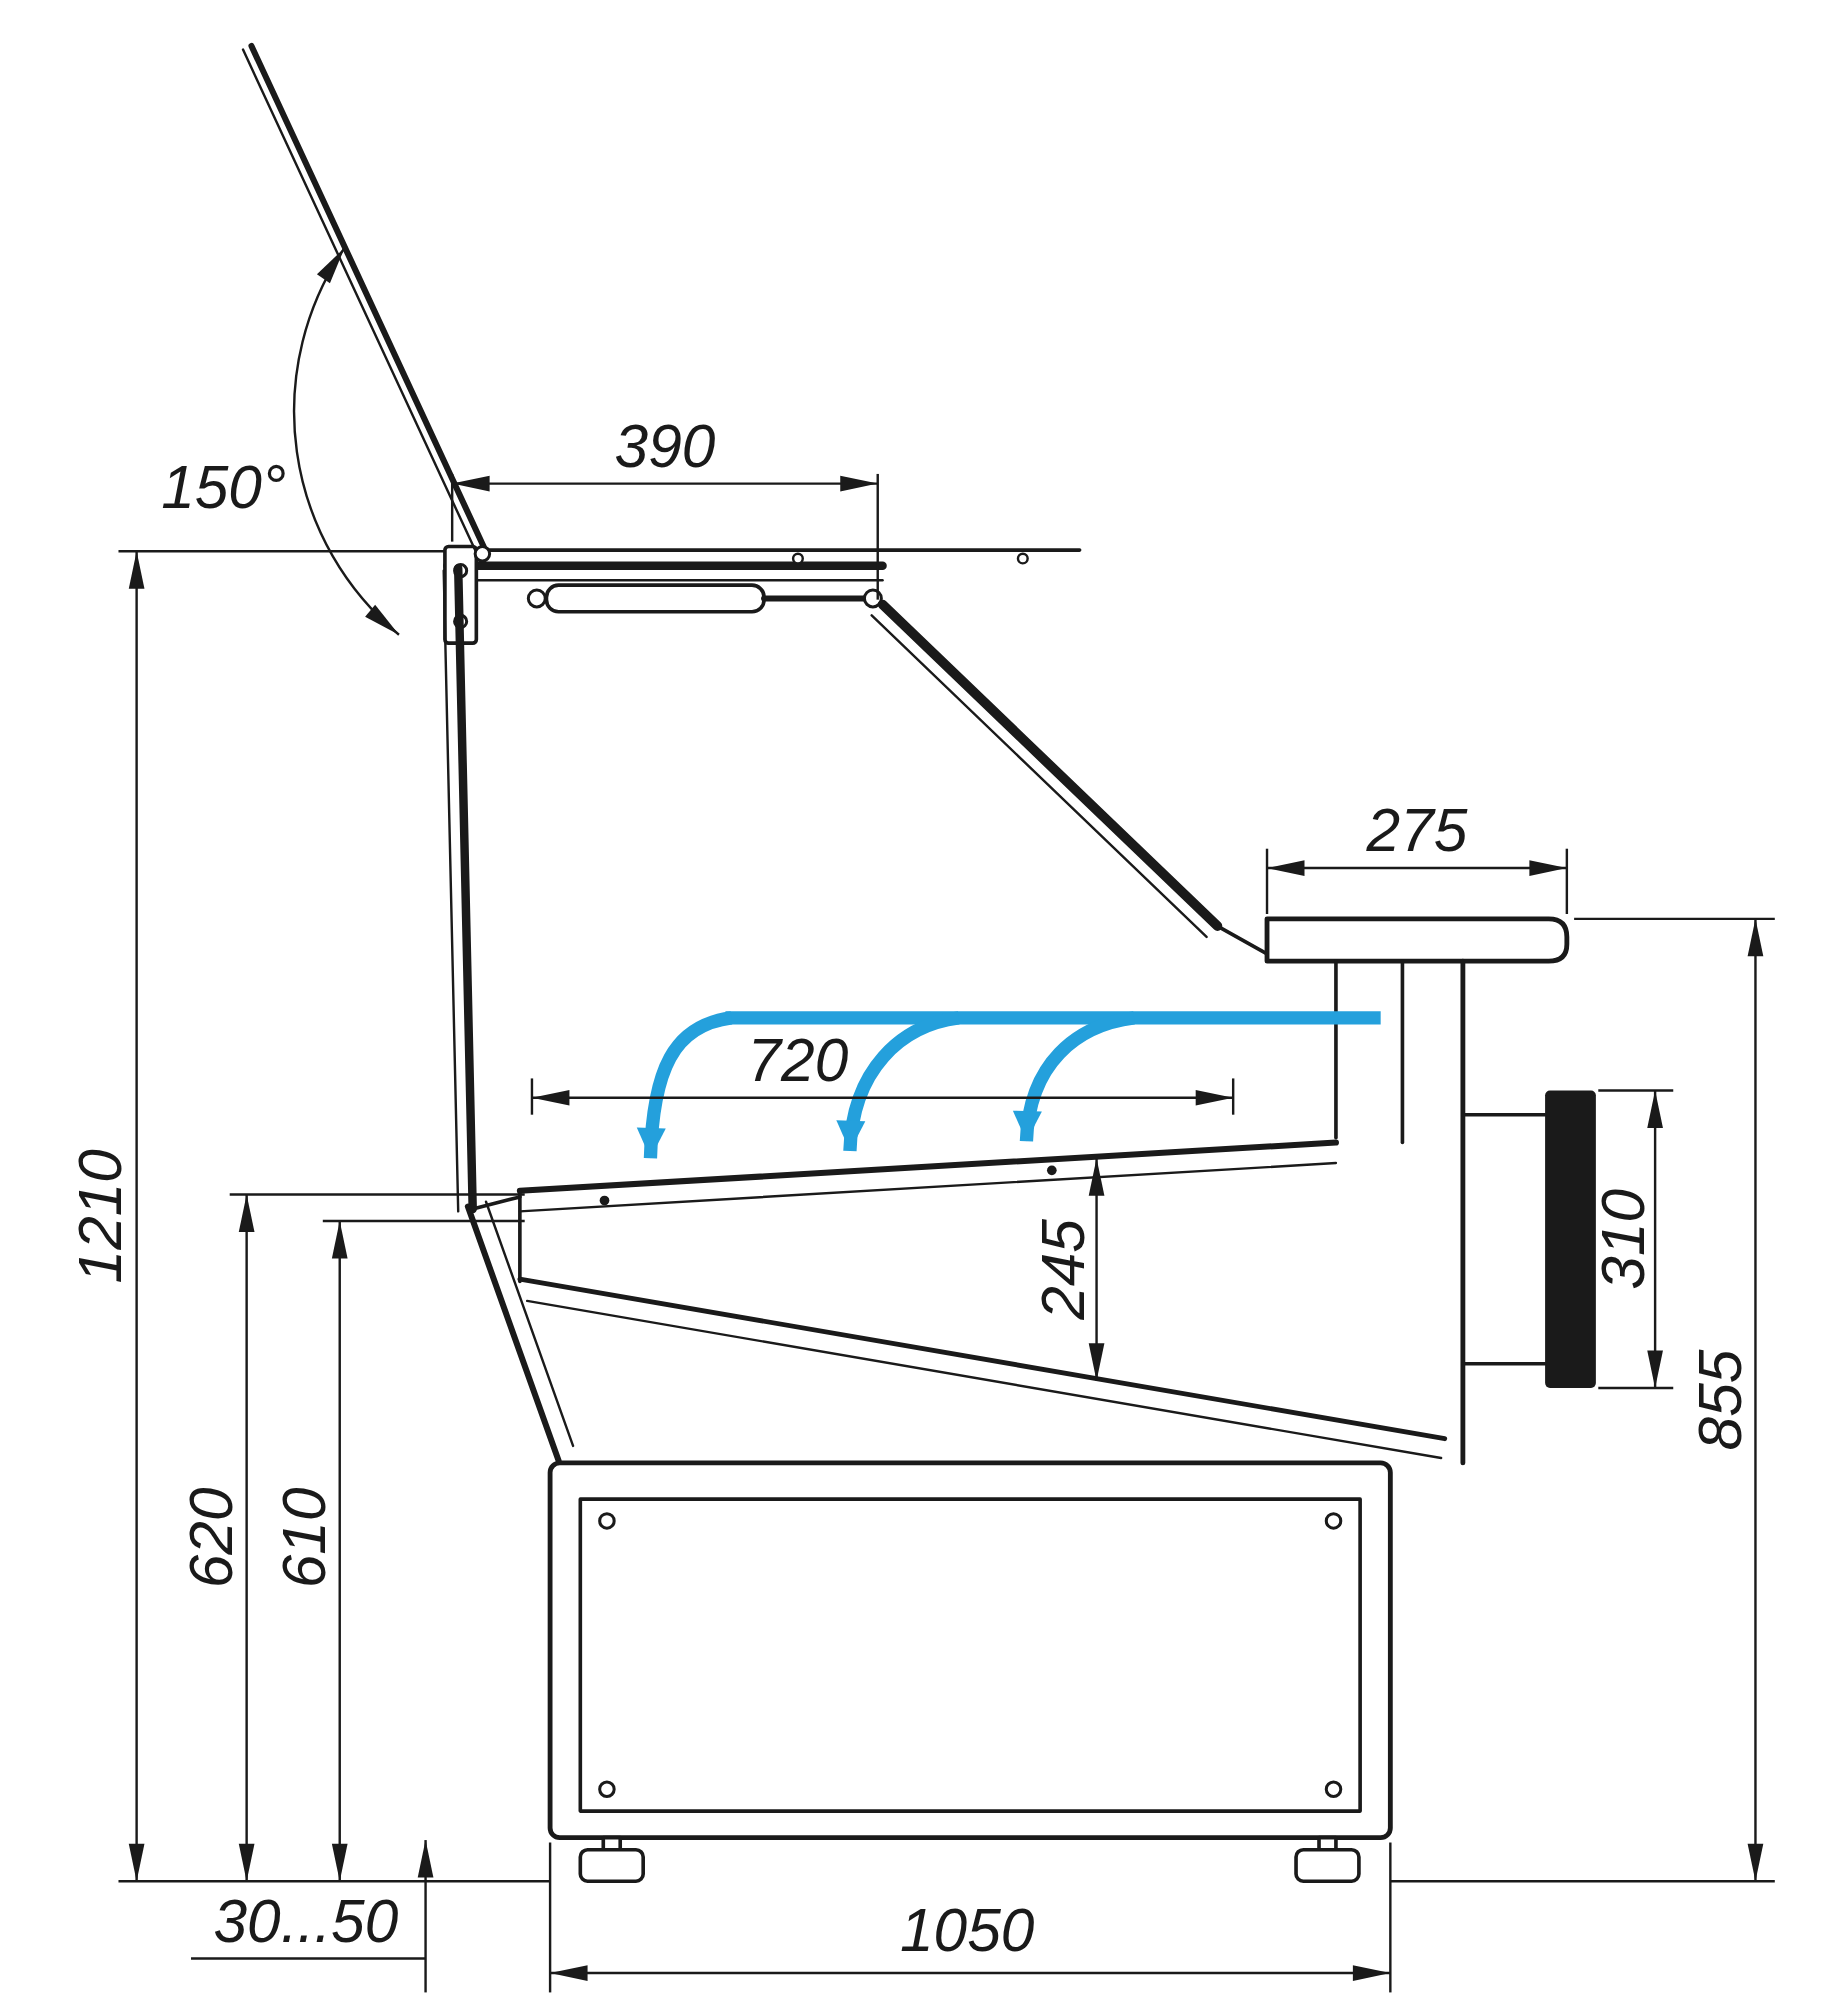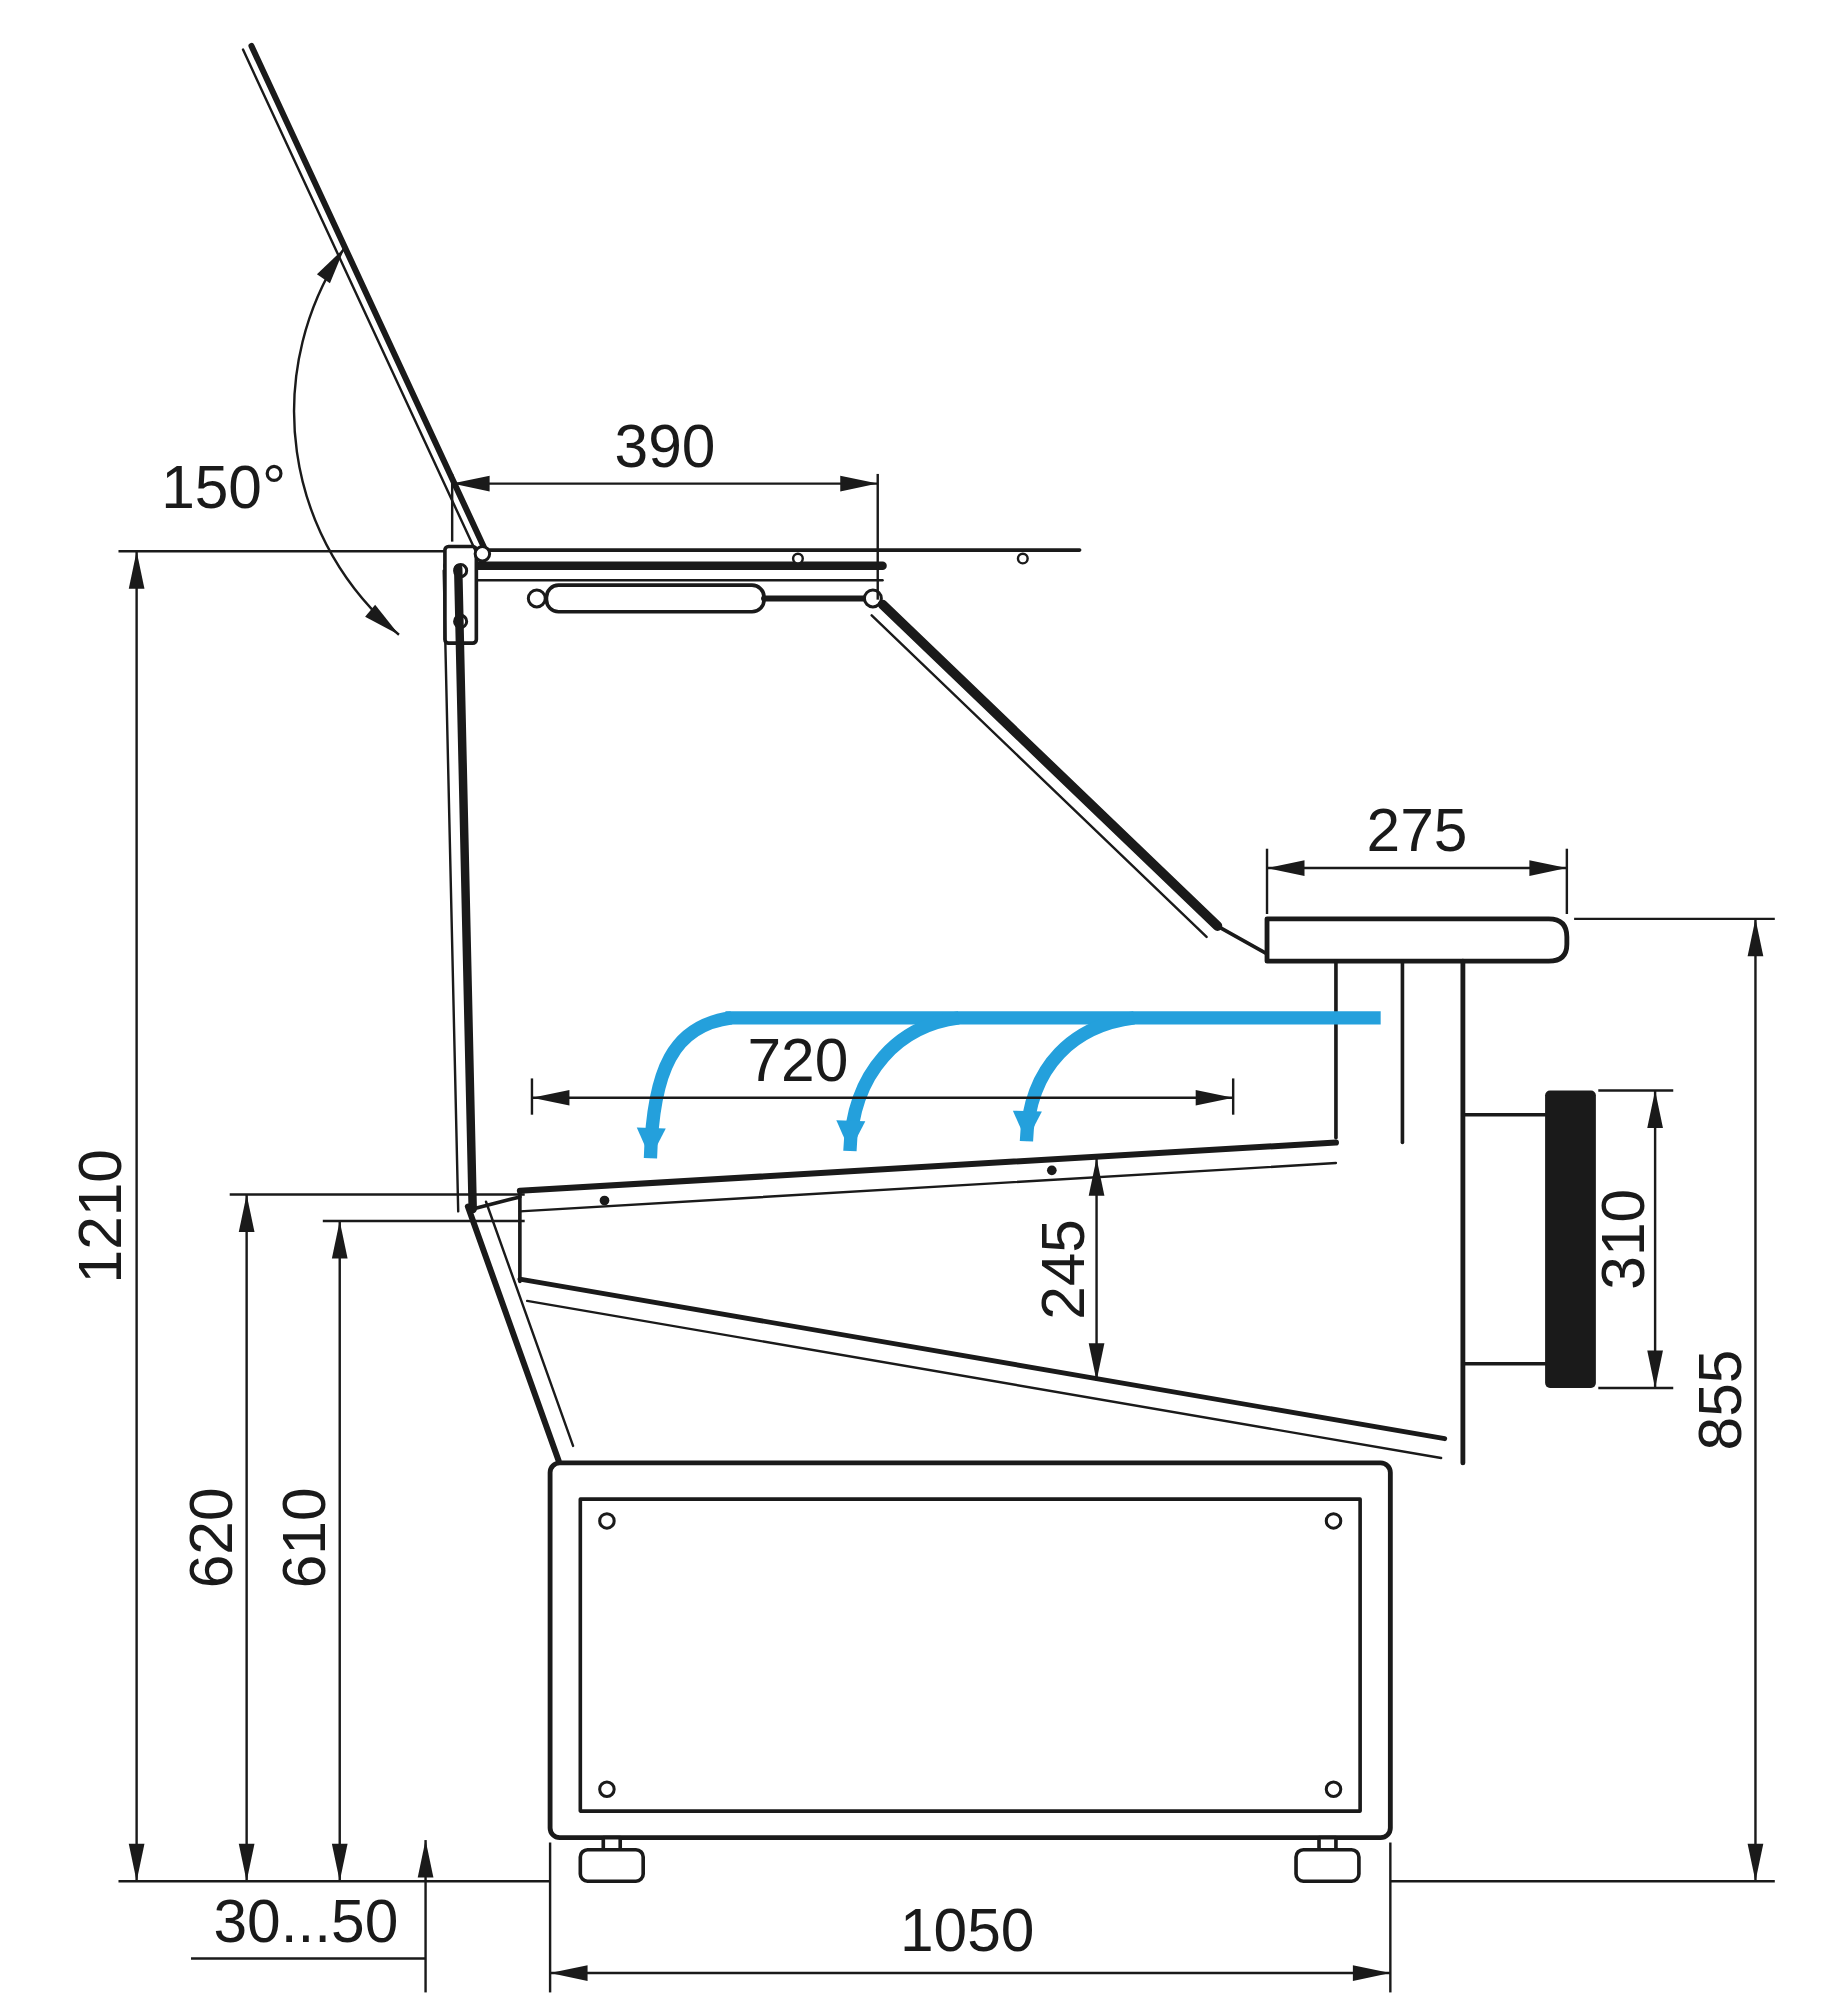--- a/index.html
+++ b/index.html
@@ -1,16 +1,16 @@
 <!DOCTYPE html>
 <html style="font-size:9.7px"><head>
 <meta charset="utf-8">
 <style>
   html,body{margin:0;padding:0;background:#ffffff;}
-  .stage{width:100%;max-width:1828px;margin:0 auto;background:#ffffff;}
+  .stage{width:100%;max-width:1828px;margin:0 auto;background:#ffffff;font-style:italic;}
   svg{display:block;width:100%;height:auto;background:#ffffff;}
   .lbl{
     font-family:"Liberation Sans", sans-serif;
     font-size:50px;
     fill:#1a1a1a;
     stroke:none;
   }
   .outline{stroke:#1a1a1a;fill:none;stroke-linecap:round;stroke-linejoin:round;}
   .dims{stroke:#1a1a1a;fill:none;stroke-linecap:butt;}
 </style>

